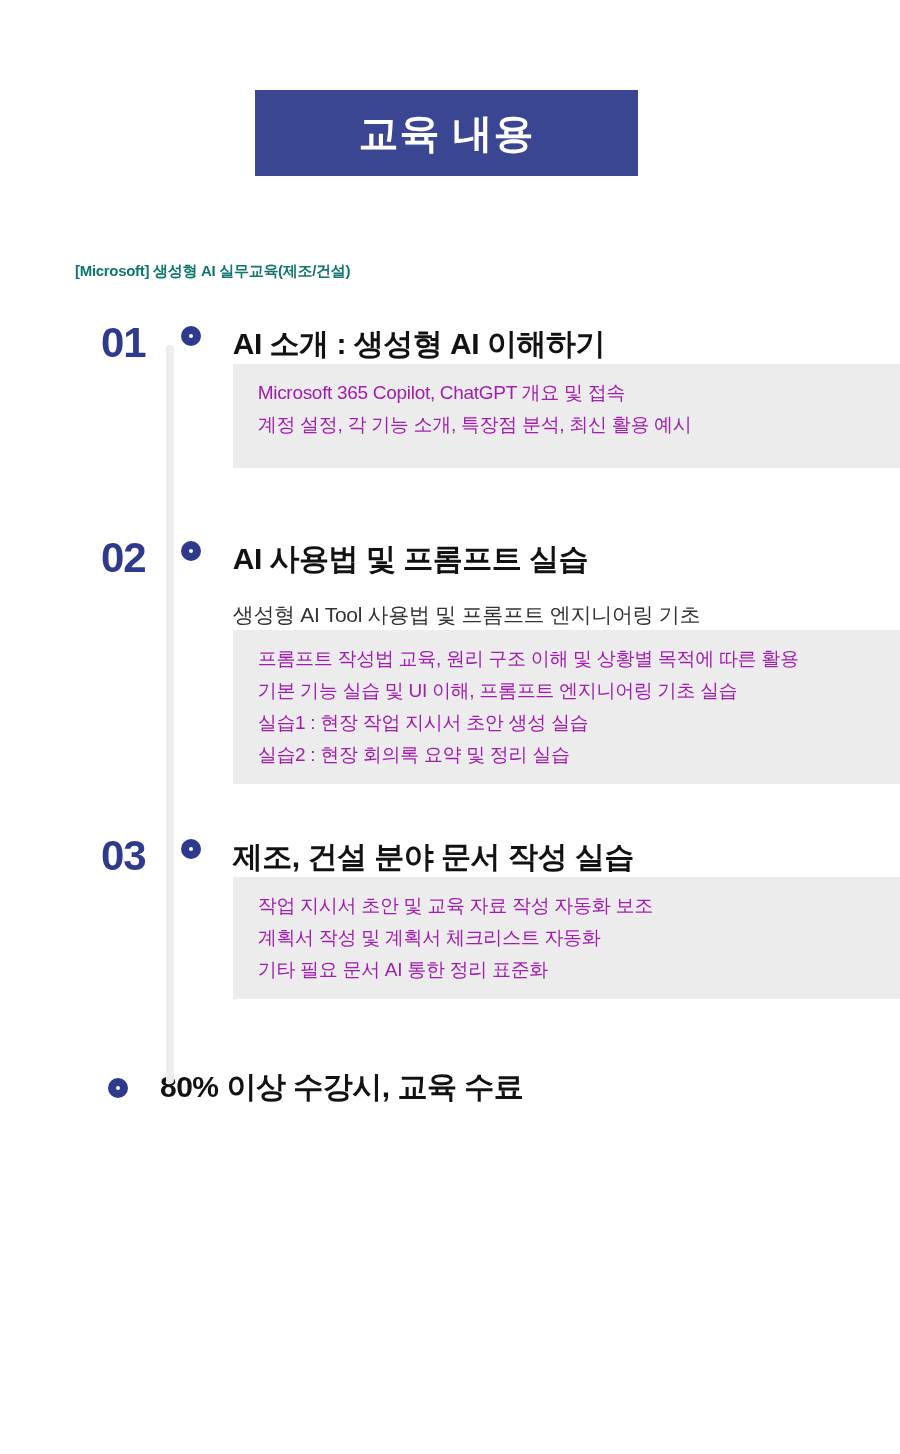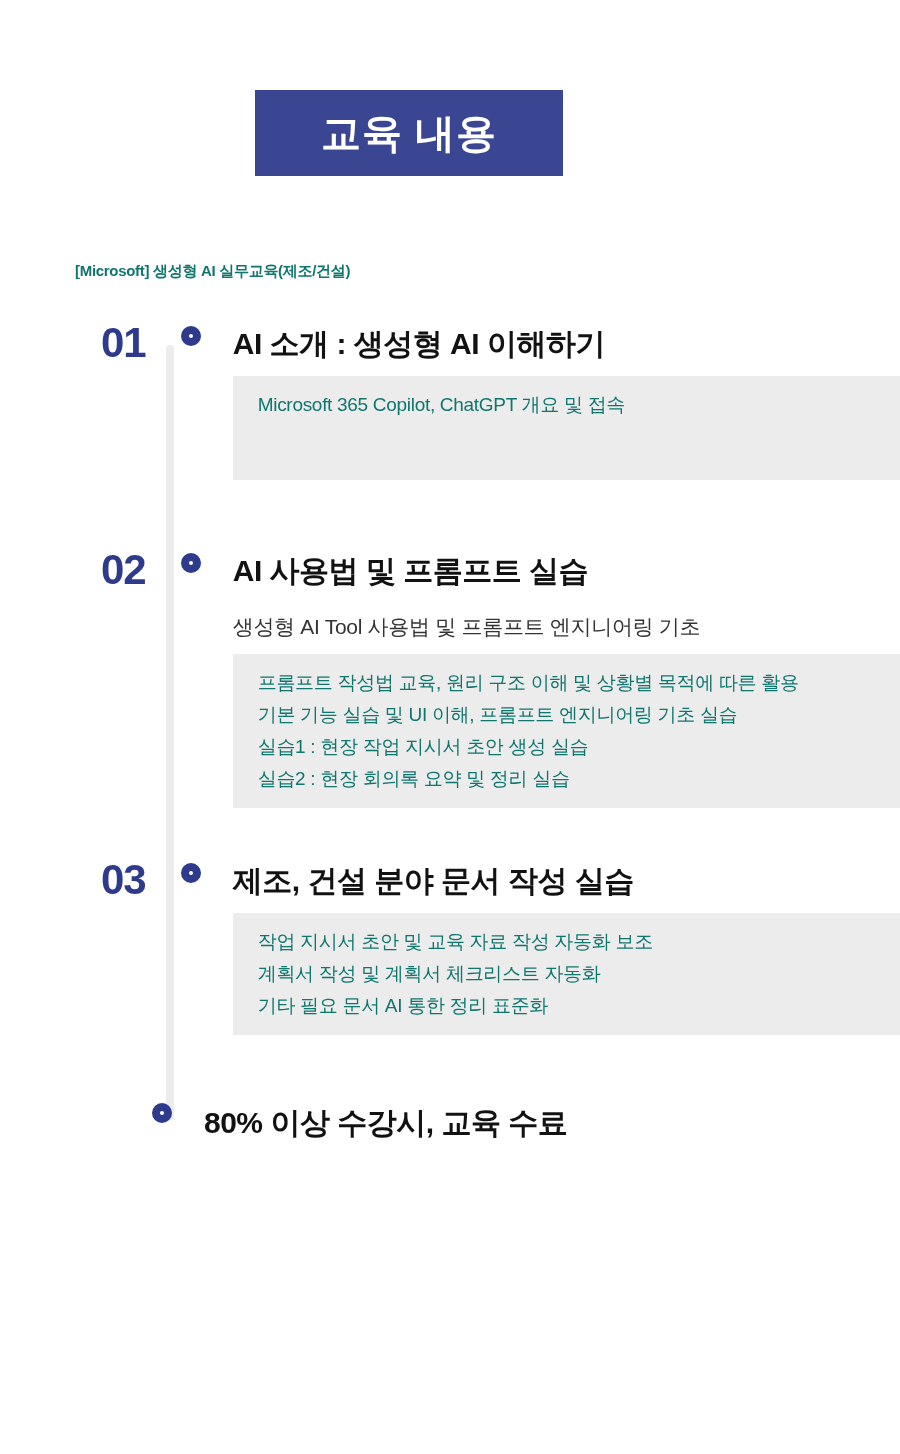--- a/index.html
+++ b/index.html
@@ -6,21 +6,21 @@
   html, body { background: #ffffff; }
   body {
     width: 900px;
     height: 1454px;
     font-family: "Liberation Sans", "DejaVu Sans", sans-serif;
     color: #121212;
     overflow: hidden;
     position: relative;
   }
   .banner {
-    width: 308px;
+    width: 383px;
     height: 86px;
     margin: 90px 0 0 255px;
     background: #3B4693;
     color: #ffffff;
     font-size: 40px;
     font-weight: 800;
     letter-spacing: 1px;
     display: flex;
     align-items: center;
     justify-content: center;
@@ -83,36 +83,37 @@
   }
   .item-subtitle {
     font-size: 21px;
     font-weight: 400;
     color: #333333;
     margin-top: 21px;
     line-height: 30px;
     letter-spacing: -0.3px;
   }
   .detail-box {
-    margin-top: 12px;
+    margin-top: 0;
     background: #ECECEC;
     padding: 13px 25px;
     min-height: 104px;
     font-size: 19px;
     line-height: 32px;
-    color: #0f766e;
+    color: #a21caf;
     letter-spacing: -0.3px;
   }
   .item-01 { margin-bottom: 70px; }
   .item-02 { margin-bottom: 52px; }
   .item-03 { margin-bottom: 68px; }
   .item-04 { margin-bottom: 64px; }
   .completion {
     display: flex;
-    padding-left: 72px;
+    align-items: center;
+    padding-left: 28px;
   }
   .completion .num-spacer { width: 70px; }
   .completion .marker { margin-top: 0; }
   .completion-title {
     margin-left: 32px;
     font-size: 30px;
     font-weight: 800;
     color: #121212;
     letter-spacing: -0.5px;
   }
@@ -129,20 +130,21 @@
 <div class="timeline">
   <div class="tl-line"></div>
 
   <div class="item item-01">
     <div class="item-num">01</div>
     <div class="marker"></div>
     <div class="item-content">
       <div class="item-title">AI 소개 : 생성형 AI 이해하기</div>
       <div class="detail-box">
         <div>Microsoft 365 Copilot, ChatGPT 개요 및 접속</div>
+        <div>계정 설정, 각 기능 소개, 특장점 분석, 최신 활용 예시</div>
       </div>
     </div>
   </div>
 
   <div class="item item-02">
     <div class="item-num">02</div>
     <div class="marker"></div>
     <div class="item-content">
       <div class="item-title">AI 사용법 및 프롬프트 실습</div>
       <div class="item-subtitle">생성형 AI Tool 사용법 및 프롬프트 엔지니어링 기초</div>

